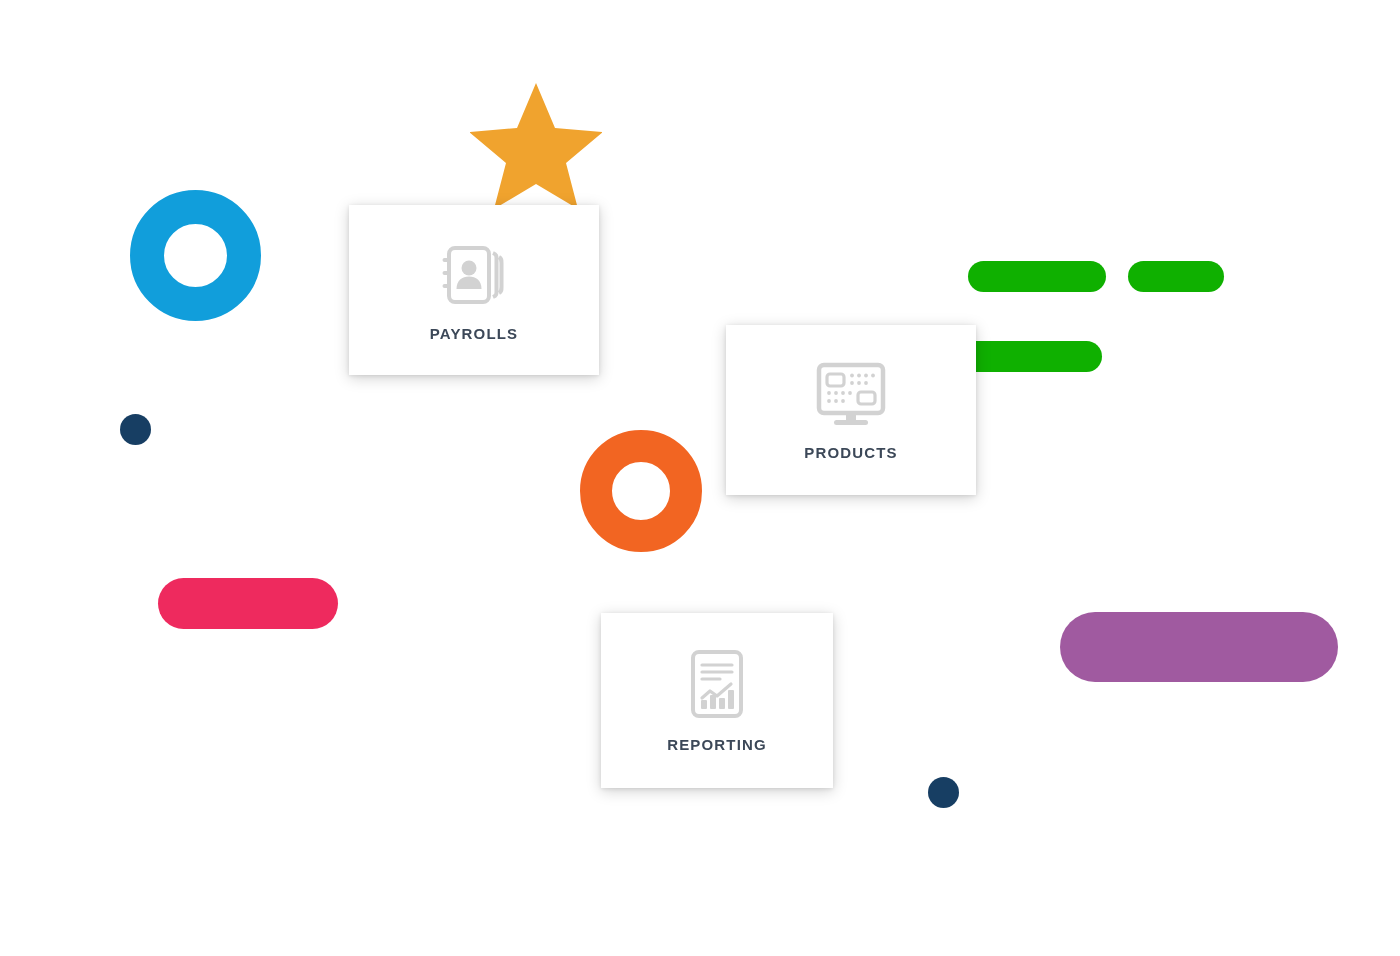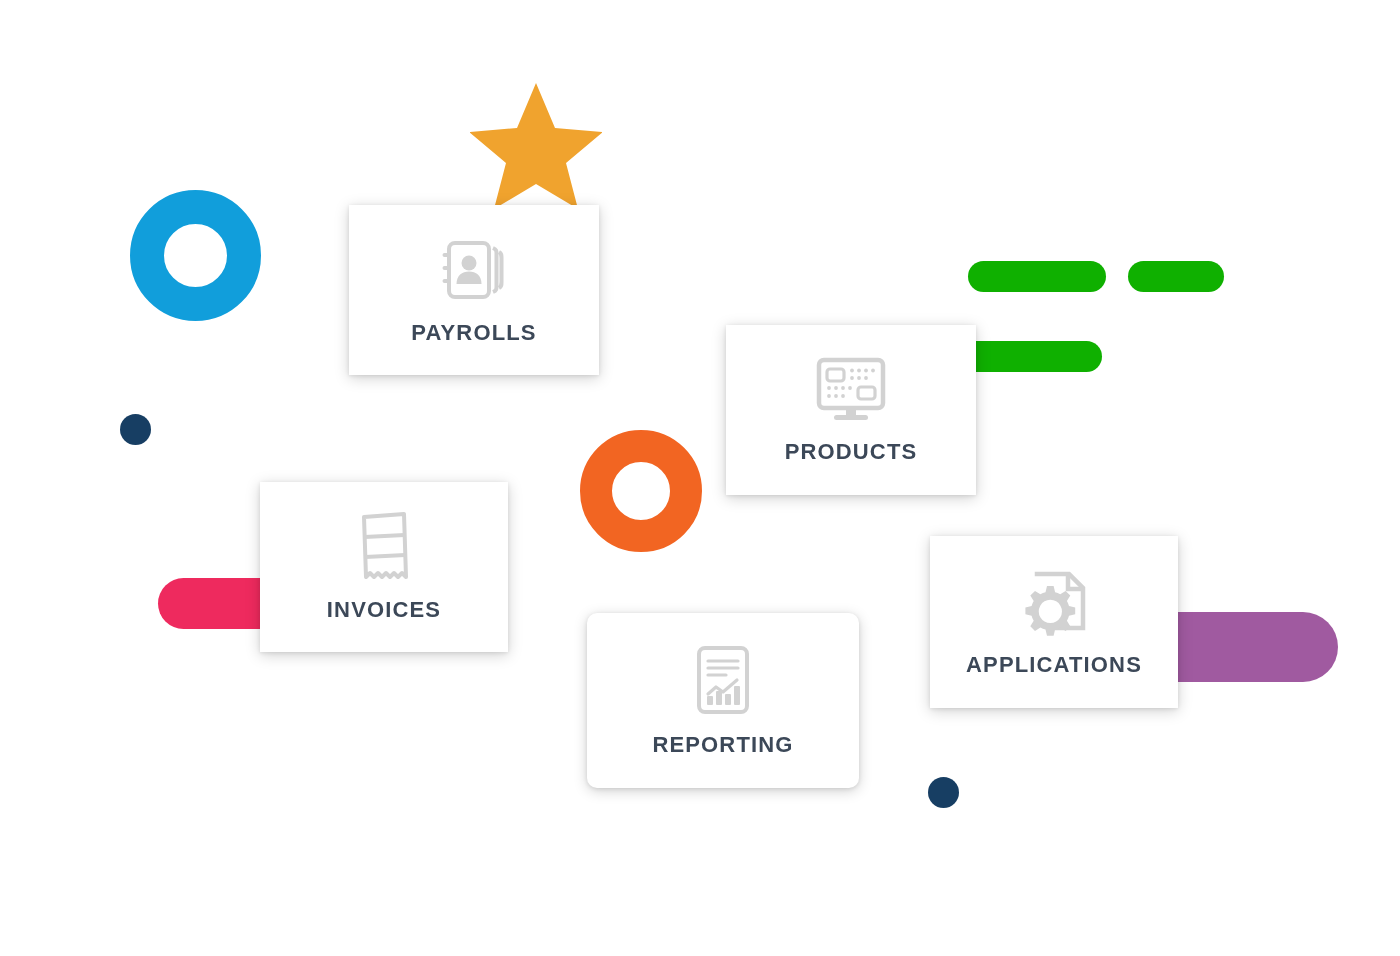--- a/index.html
+++ b/index.html
@@ -43,21 +43,21 @@
     justify-content: center;
     box-sizing: border-box;
   }
   .card-icon {
     line-height: 0;
     margin-bottom: 14px;
   }
   .card-label {
     font-family: "Liberation Sans", sans-serif;
     font-weight: bold;
-    font-size: 22px;
+    font-size: 15px;
     letter-spacing: 1.15px;
     color: #3c4858;
     text-transform: uppercase;
     white-space: nowrap;
     text-align: center;
   }
 
   
   .layer-back  { z-index: 1; }
   .layer-mid   { z-index: 2; }
@@ -136,68 +136,36 @@
           <circle cx="30" cy="41" r="1.9"></circle>
         </g>
         <rect x="45" y="32" width="17" height="12" rx="3" fill="none" stroke="#d2d2d2" stroke-width="3.2"></rect>
         <rect x="33" y="53" width="10" height="8" fill="#d2d2d2"></rect>
         <rect x="21" y="60" width="34" height="5" rx="2.5" fill="#d2d2d2"></rect>
       </svg>
     </div>
     <div class="card-label">PRODUCTS</div>
   </div>
 
-  <div class="card layer-front" style="left:260px; top:482px; width:248px; height:170px;">
-    <div class="card-icon">
-      <svg width="64" height="72" viewBox="0 0 64 72" aria-hidden="true">
-        <g fill="none" stroke="#d2d2d2" stroke-width="4" stroke-linejoin="round">
-          <path d="M12 6 L52 3 L54 66 L50 62 L46 66 L42 62 L38 66 L34 62 L30 66 L26 62 L22 66 L18 62 L14 66 Z"></path>
-          <path d="M12.6 26 L52.6 24"></path>
-          <path d="M13.3 46 L53.3 44"></path>
-        </g>
-      </svg>
-    </div>
-    <div class="card-label">INVOICES</div>
-  </div>
 
-  <div class="card layer-front" style="left:587px; top:613px; width:272px; height:175px;border-radius:10px;">
+  <div class="card layer-front" style="left:601px; top:613px; width:232px; height:175px;">
     <div class="card-icon">
       <svg width="62" height="74" viewBox="0 0 62 74" aria-hidden="true">
         <rect x="7" y="4" width="48" height="64" rx="6" fill="none" stroke="#d2d2d2" stroke-width="4"></rect>
         <g stroke="#d2d2d2" stroke-width="3.2" stroke-linecap="round">
           <path d="M16 17 L46 17"></path>
           <path d="M16 24 L46 24"></path>
           <path d="M16 31 L34 31"></path>
         </g>
         <path d="M16 50 L24 43 L31 48 L45 36" fill="none" stroke="#d2d2d2" stroke-width="3.2" stroke-linecap="round" stroke-linejoin="round"></path>
         <g fill="#d2d2d2">
           <rect x="15" y="52" width="6" height="9" rx="1"></rect>
           <rect x="24" y="47" width="6" height="14" rx="1"></rect>
           <rect x="33" y="50" width="6" height="11" rx="1"></rect>
           <rect x="42" y="42" width="6" height="19" rx="1"></rect>
         </g>
       </svg>
     </div>
     <div class="card-label">REPORTING</div>
   </div>
 
-  <div class="card layer-front" style="left:930px; top:536px; width:248px; height:172px;">
-    <div class="card-icon">
-      <svg width="74" height="72" viewBox="0 0 74 72" aria-hidden="true">
-        <path d="M20 8 L52 8 L66 22 L66 62 L40 62" fill="none" stroke="#d2d2d2" stroke-width="4.5" stroke-linecap="square" stroke-linejoin="miter"></path>
-        <path d="M51 8 L51 23 L66 23" fill="none" stroke="#d2d2d2" stroke-width="4.5" stroke-linejoin="miter"></path>
-        <path fill="#d2d2d2" fill-rule="evenodd" d="
-          M30 20
-          l6.6 0 1.5 6.2 a17 17 0 0 1 5.1 2.1 l5.4 -3.4 4.7 4.7 -3.4 5.4
-          a17 17 0 0 1 2.1 5.1 l6.2 1.5 0 6.6 -6.2 1.5
-          a17 17 0 0 1 -2.1 5.1 l3.4 5.4 -4.7 4.7 -5.4 -3.4
-          a17 17 0 0 1 -5.1 2.1 l-1.5 6.2 -6.6 0 -1.5 -6.2
-          a17 17 0 0 1 -5.1 -2.1 l-5.4 3.4 -4.7 -4.7 3.4 -5.4
-          a17 17 0 0 1 -2.1 -5.1 l-6.2 -1.5 0 -6.6 6.2 -1.5
-          a17 17 0 0 1 2.1 -5.1 l-3.4 -5.4 4.7 -4.7 5.4 3.4
-          a17 17 0 0 1 5.1 -2.1 Z
-          M33.3 33.8 a11.6 11.6 0 1 0 0.1 0 Z"></path>
-      </svg>
-    </div>
-    <div class="card-label">APPLICATIONS</div>
-  </div>
 
 </div>
 
 </body></html>

